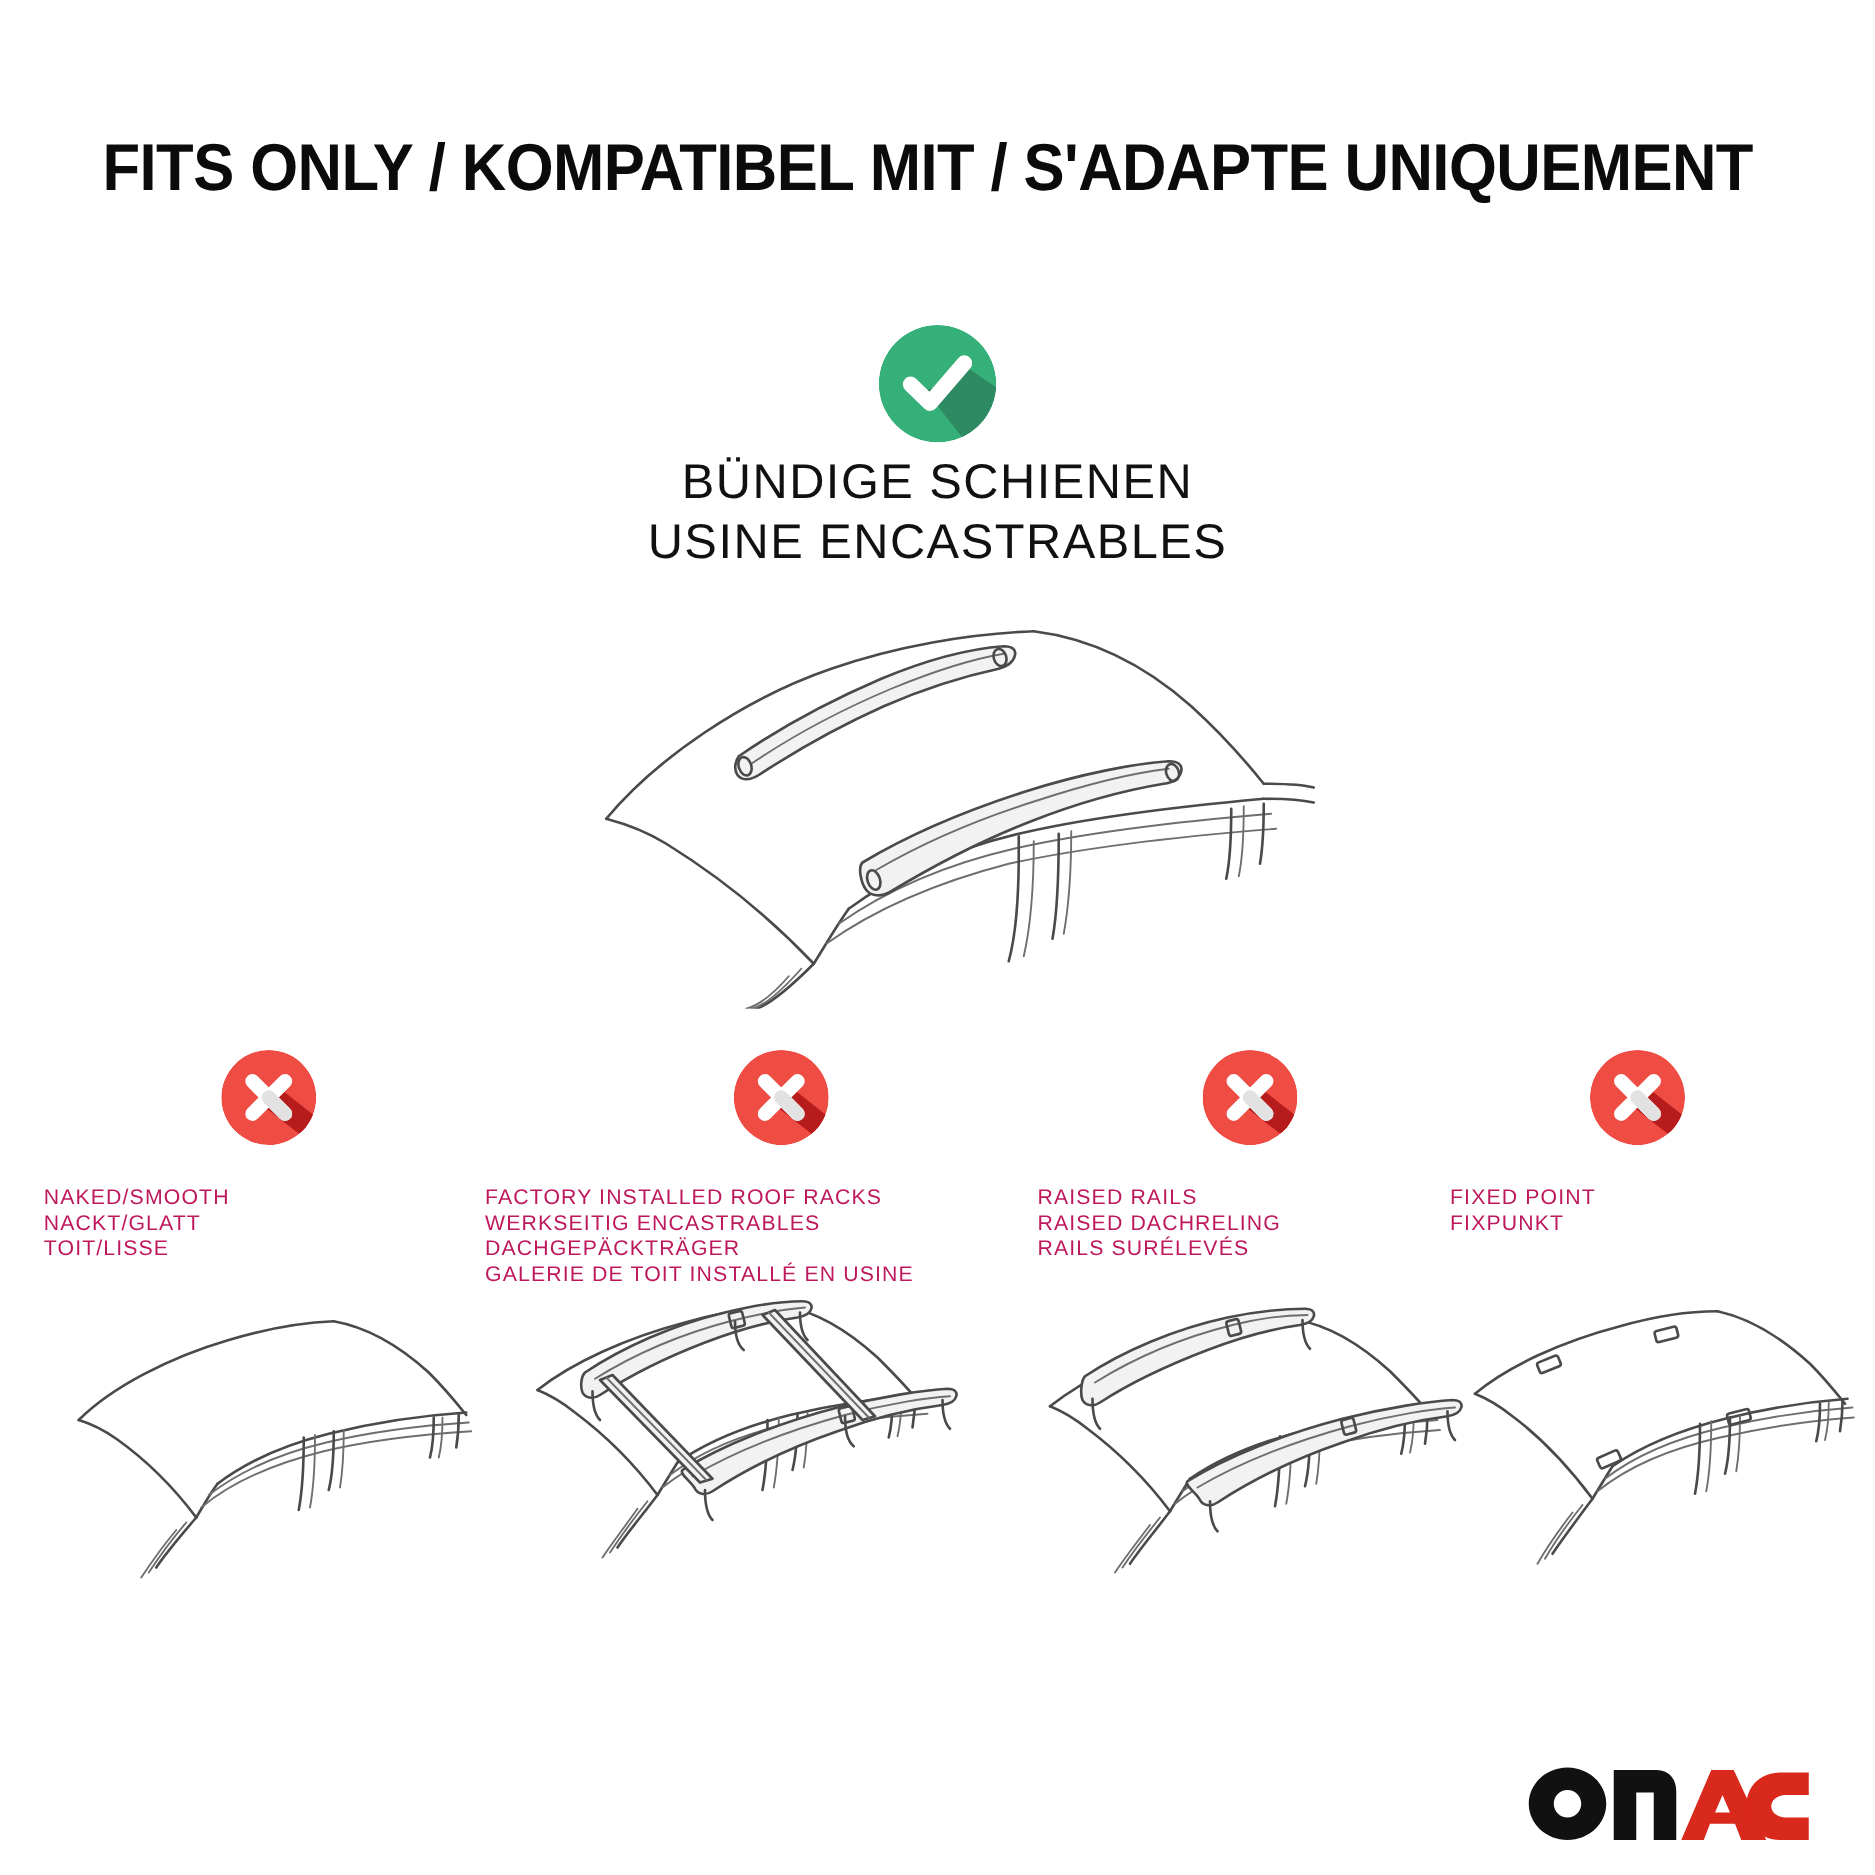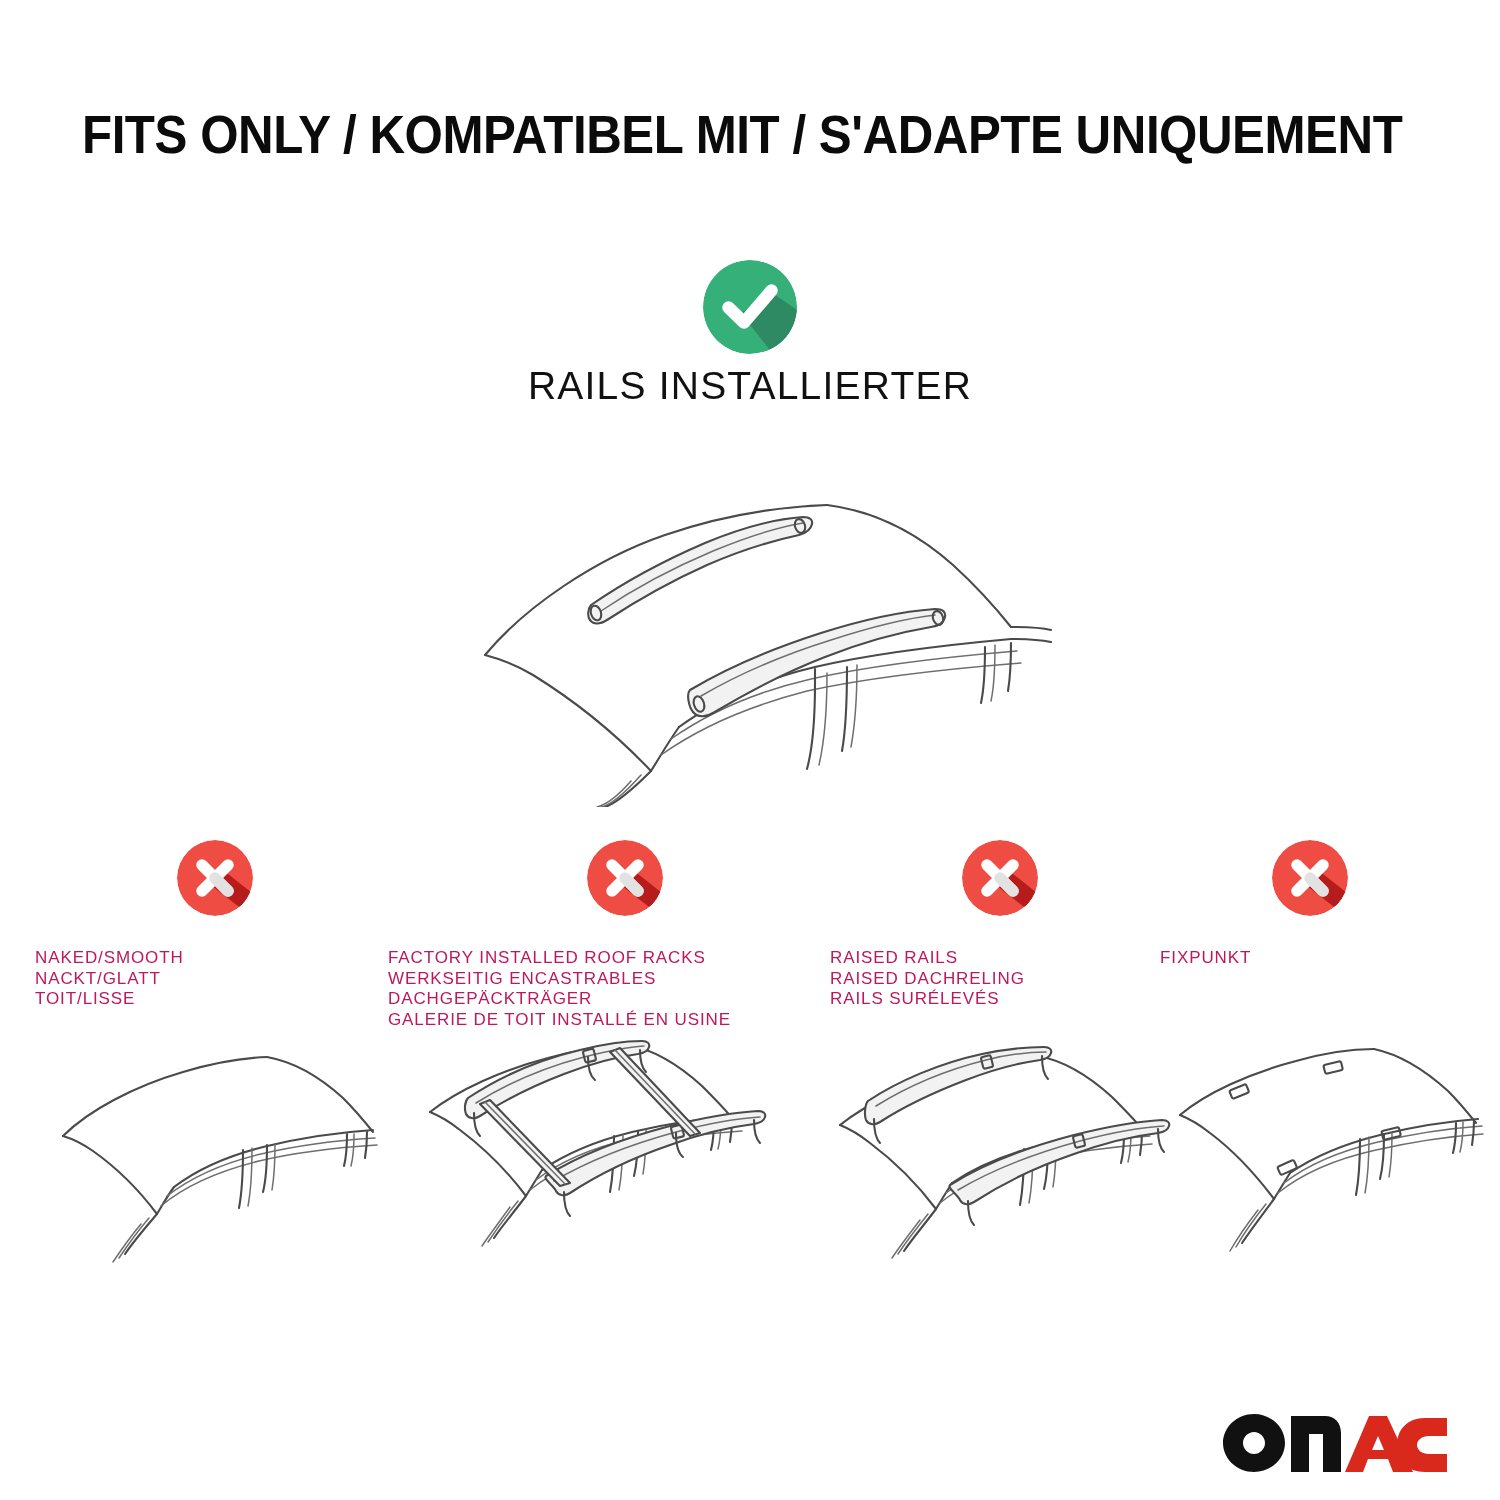--- a/index.html
+++ b/index.html
@@ -133,21 +133,22 @@
       <circle cx="47" cy="47" r="47" fill="#35b078"></circle>
       <g clip-path="url(#ccirc)">
         <path d="M37 52 L70 94 L104 94 L68 45 Z" fill="#2d8a62"></path>
         <path d="M62 28 L94 50 L104 94 L62 60 Z" fill="#2d8a62"></path>
       </g>
       <path d="M25.5 47.5 L41 62.5 L68.5 30.5" fill="none" stroke="#ffffff" stroke-width="12.5" stroke-linecap="round" stroke-linejoin="round"></path>
     </svg>
   </div>
 
   <div class="main-caption">
-    <span class="line">RAILS INSTALLIERTER</span>
+    <span class="line">BÜNDIGE SCHIENEN</span>
+    <span class="line">USINE ENCASTRABLES</span>
   </div>
 
   <div id="main-illustration">
     <svg viewBox="0 0 600 320" xmlns="http://www.w3.org/2000/svg" aria-hidden="true">
 
       <path class="ln" d="M30 168 C70 120 140 72 210 48 C262 30 320 20 372 18"></path>
       <path class="ln" d="M372 18 C420 24 462 46 498 78 C520 98 540 120 556 140"></path>
       <path class="ln" d="M30 168 C45 172 62 178 78 188 C120 214 160 246 196 284"></path>
       <path class="ln" d="M196 284 C206 268 214 254 224 240"></path>
       <path class="ln" d="M224 240 C262 212 310 192 360 180 C420 166 490 158 556 152"></path>
@@ -398,20 +399,21 @@
         </g>
         <g stroke="#ffffff" stroke-width="11.5" stroke-linecap="round">
           <line x1="25" y1="25" x2="51" y2="51"></line>
           <line x1="51" y1="25" x2="25" y2="51"></line>
         </g>
         <line x1="38" y1="38" x2="51" y2="51" stroke="#e2e2e2" stroke-width="11.5" stroke-linecap="round"></line>
       </svg>
     </div>
 
     <div class="col-label">
+      <span class="line">FIXED POINT</span>
       <span class="line">FIXPUNKT</span>
     </div>
 
     <div class="col-illustration">
       <svg viewBox="0 0 312 222" xmlns="http://www.w3.org/2000/svg" aria-hidden="true">
         <path class="ln" d="M8 70 C34 48 78 28 124 16 C152 8 178 4 202 4"></path>
         <path class="ln" d="M202 4 C230 10 254 26 276 46 C288 58 296 68 304 78"></path>
         <path class="ln" d="M8 70 C18 74 28 80 38 88 C62 106 84 130 102 154"></path>
         <path class="ln" d="M102 154 C108 144 113 136 118 128"></path>
         <path class="ln" d="M118 128 C144 110 176 98 208 90 C244 81 280 76 306 74"></path>

